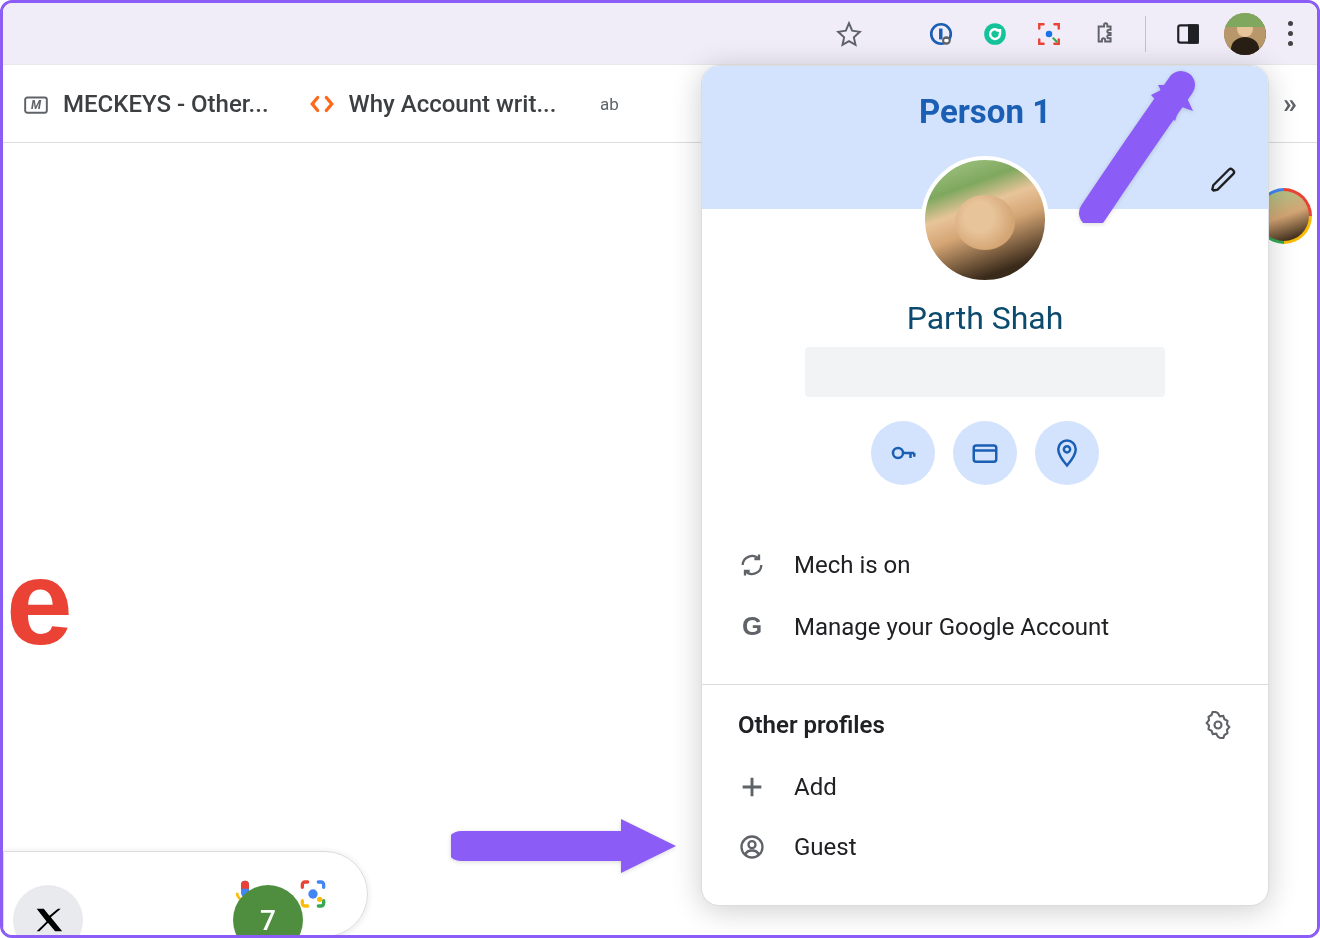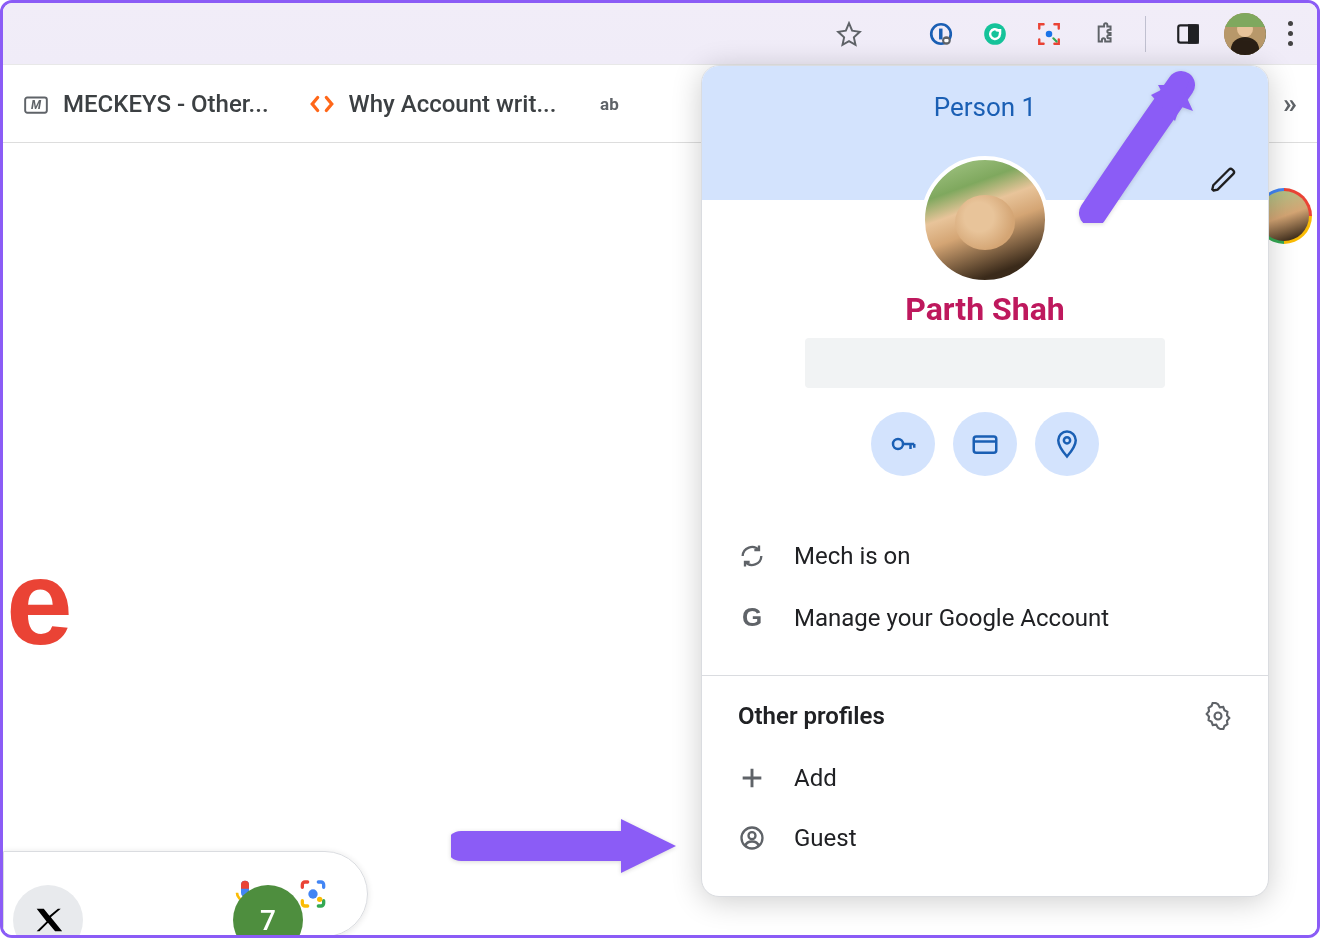--- a/index.html
+++ b/index.html
@@ -156,22 +156,22 @@
       overflow: hidden;
       z-index: 100;
     }
     .panel-header {
       background: #d3e3fd;
       padding: 26px 20px 78px 20px;
       text-align: center;
       position: relative;
     }
     .panel-person {
-      font-size: 26px;
-      font-weight: 400;
+      font-size: 33px;
+      font-weight: 700;
       color: #1a5fb4;
     }
     .edit-btn {
       position:absolute;
       right:30px;
       top: 100px;
       cursor:pointer;
     }
     .large-avatar {
       width: 128px;
@@ -192,22 +192,22 @@
       width:60px;height:55px;
       border-radius:50%;
       background: radial-gradient(circle at 40% 40%, #e8c49a 30%, #d4a574 70%);
     }
     .panel-body {
       padding: 90px 30px 30px 30px;
       text-align:center;
     }
     .user-name {
       font-size: 32px;
-      font-weight: 700;
-      color: #be185d;
+      font-weight: 400;
+      color: #0c4a6e;
       margin-bottom: 10px;
     }
     .email-placeholder {
       width:360px;height:50px;background:#f1f3f4;border-radius:4px;
       margin: 10px auto 24px auto;
     }
     .quick-actions {
       display:flex;justify-content:center;gap:18px;margin-top:10px;
     }
     .action-circle {
@@ -326,21 +326,21 @@
   <div class="bookmark-item">
     <span class="bookmark-icon">
       <svg viewBox="0 0 24 24" width="26" height="26">
           <path d="M8 6l-5 6 5 6M16 6l5 6-5 6" fill="none" stroke="#ff6719" stroke-width="3" stroke-linecap="round"></path>
         </svg>
     </span>
     <span>Why Account writ...</span>
   </div>
   <div class="bookmark-item">
     <span class="bookmark-icon">
-      <span style="font-size:17px;font-weight:bold;color:#5f6368">ab</span>
+      <span style="font-size:17px;font-weight:normal;color:#5f6368">ab</span>
     </span>
   </div>
   <span class="bookmarks-overflow">»</span>
 </div>
 
 <div class="main-content">
   <div class="google-e">e</div>
   <div class="search-pill">
     <svg class="mic-icon" viewBox="0 0 24 24">
         <path d="M12 2a3 3 0 0 1 3 3v6a3 3 0 0 1-6 0V5a3 3 0 0 1 3-3z" fill="#4285f4"></path>

